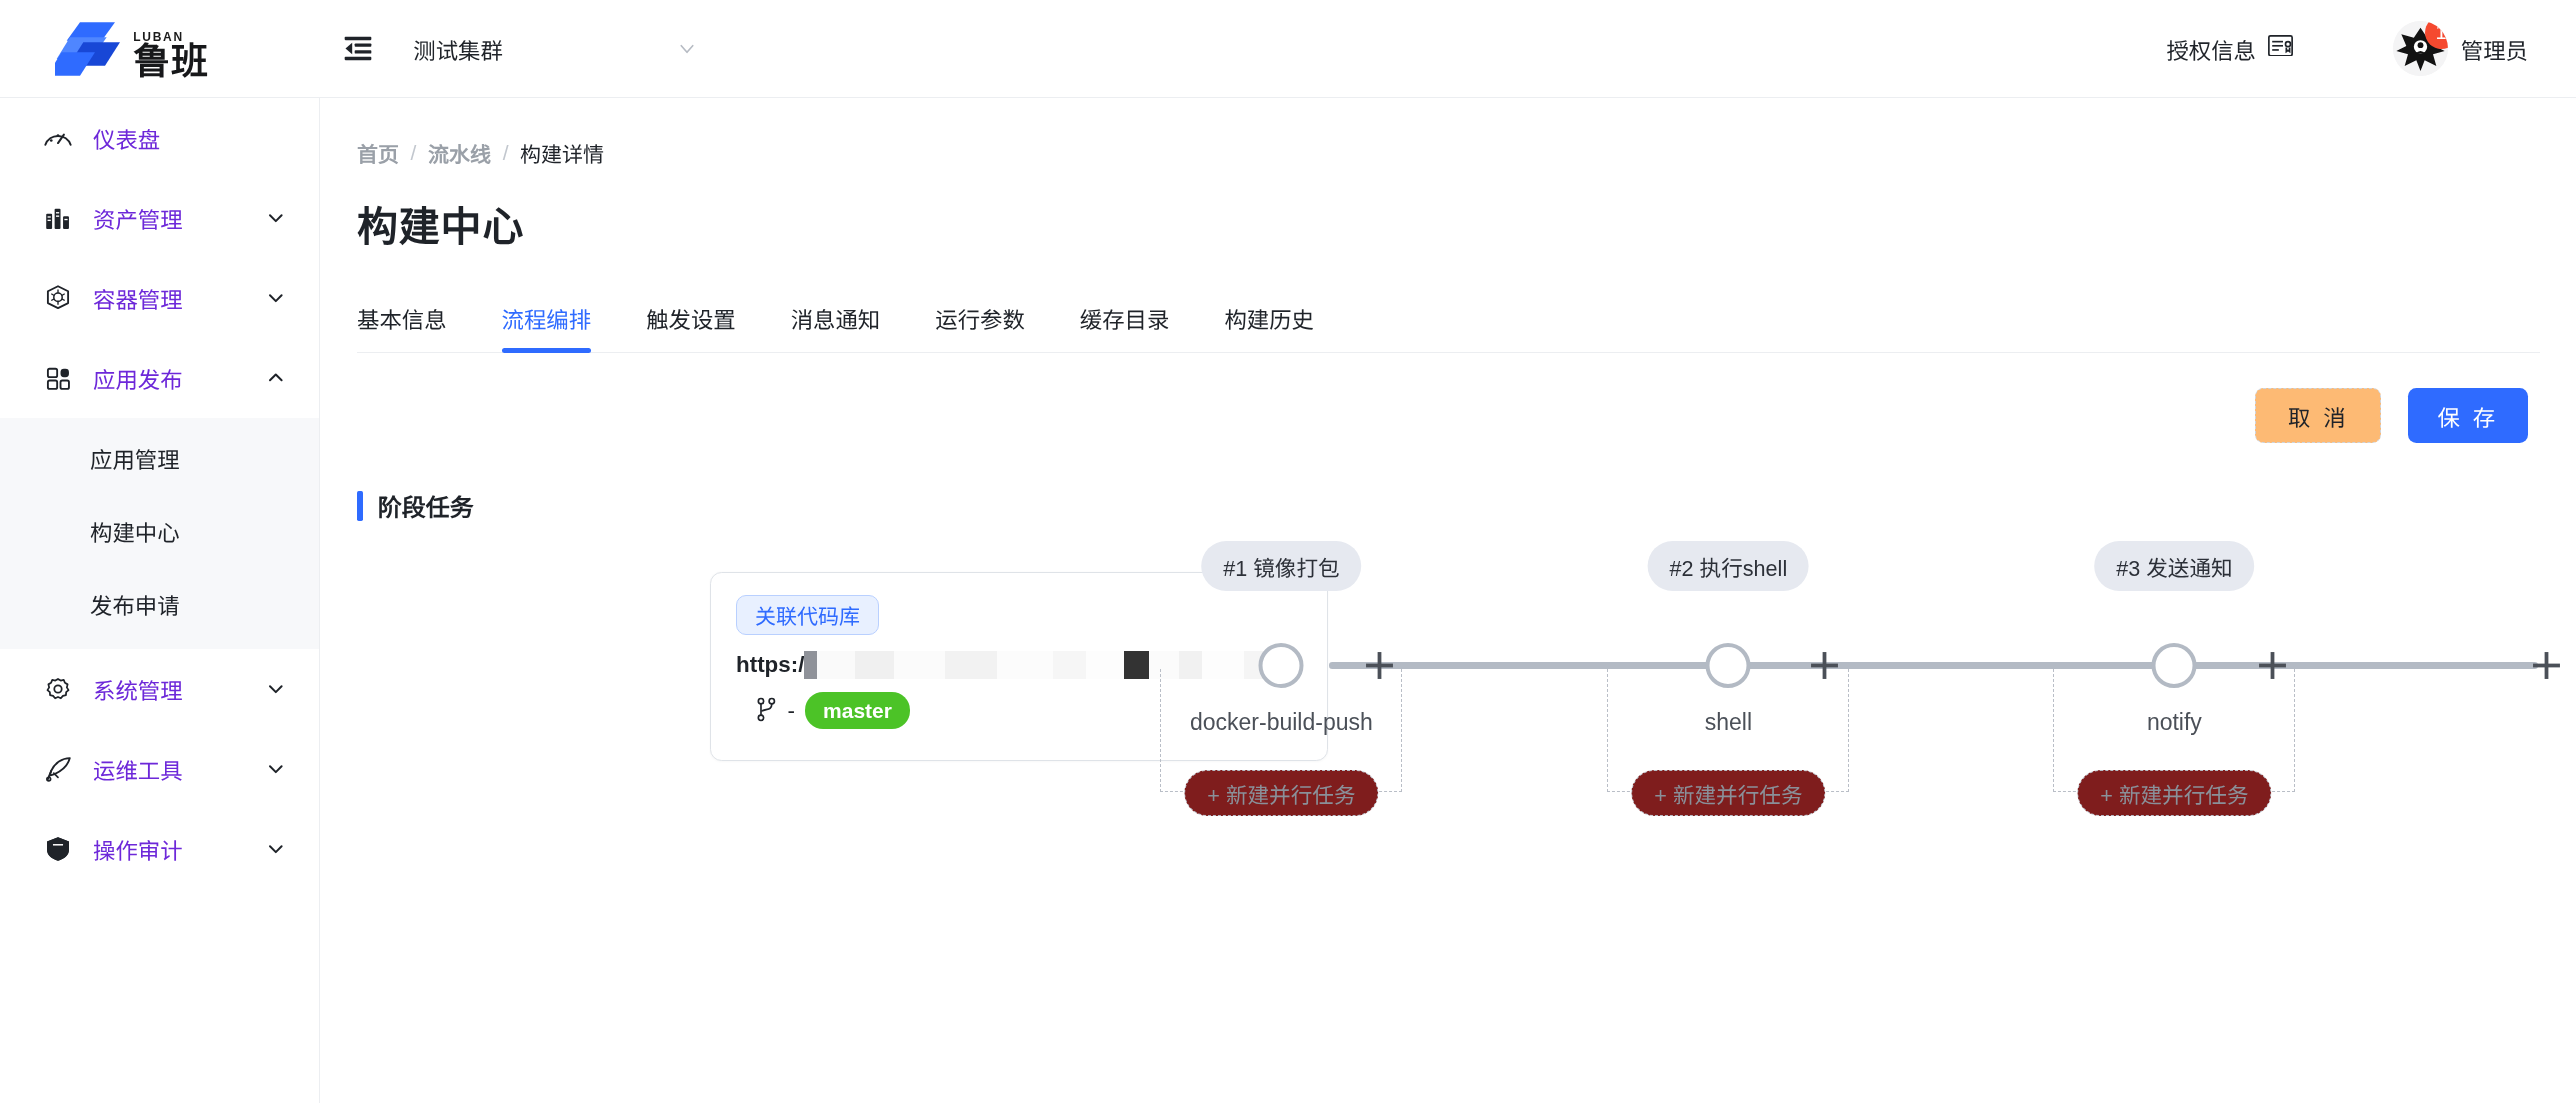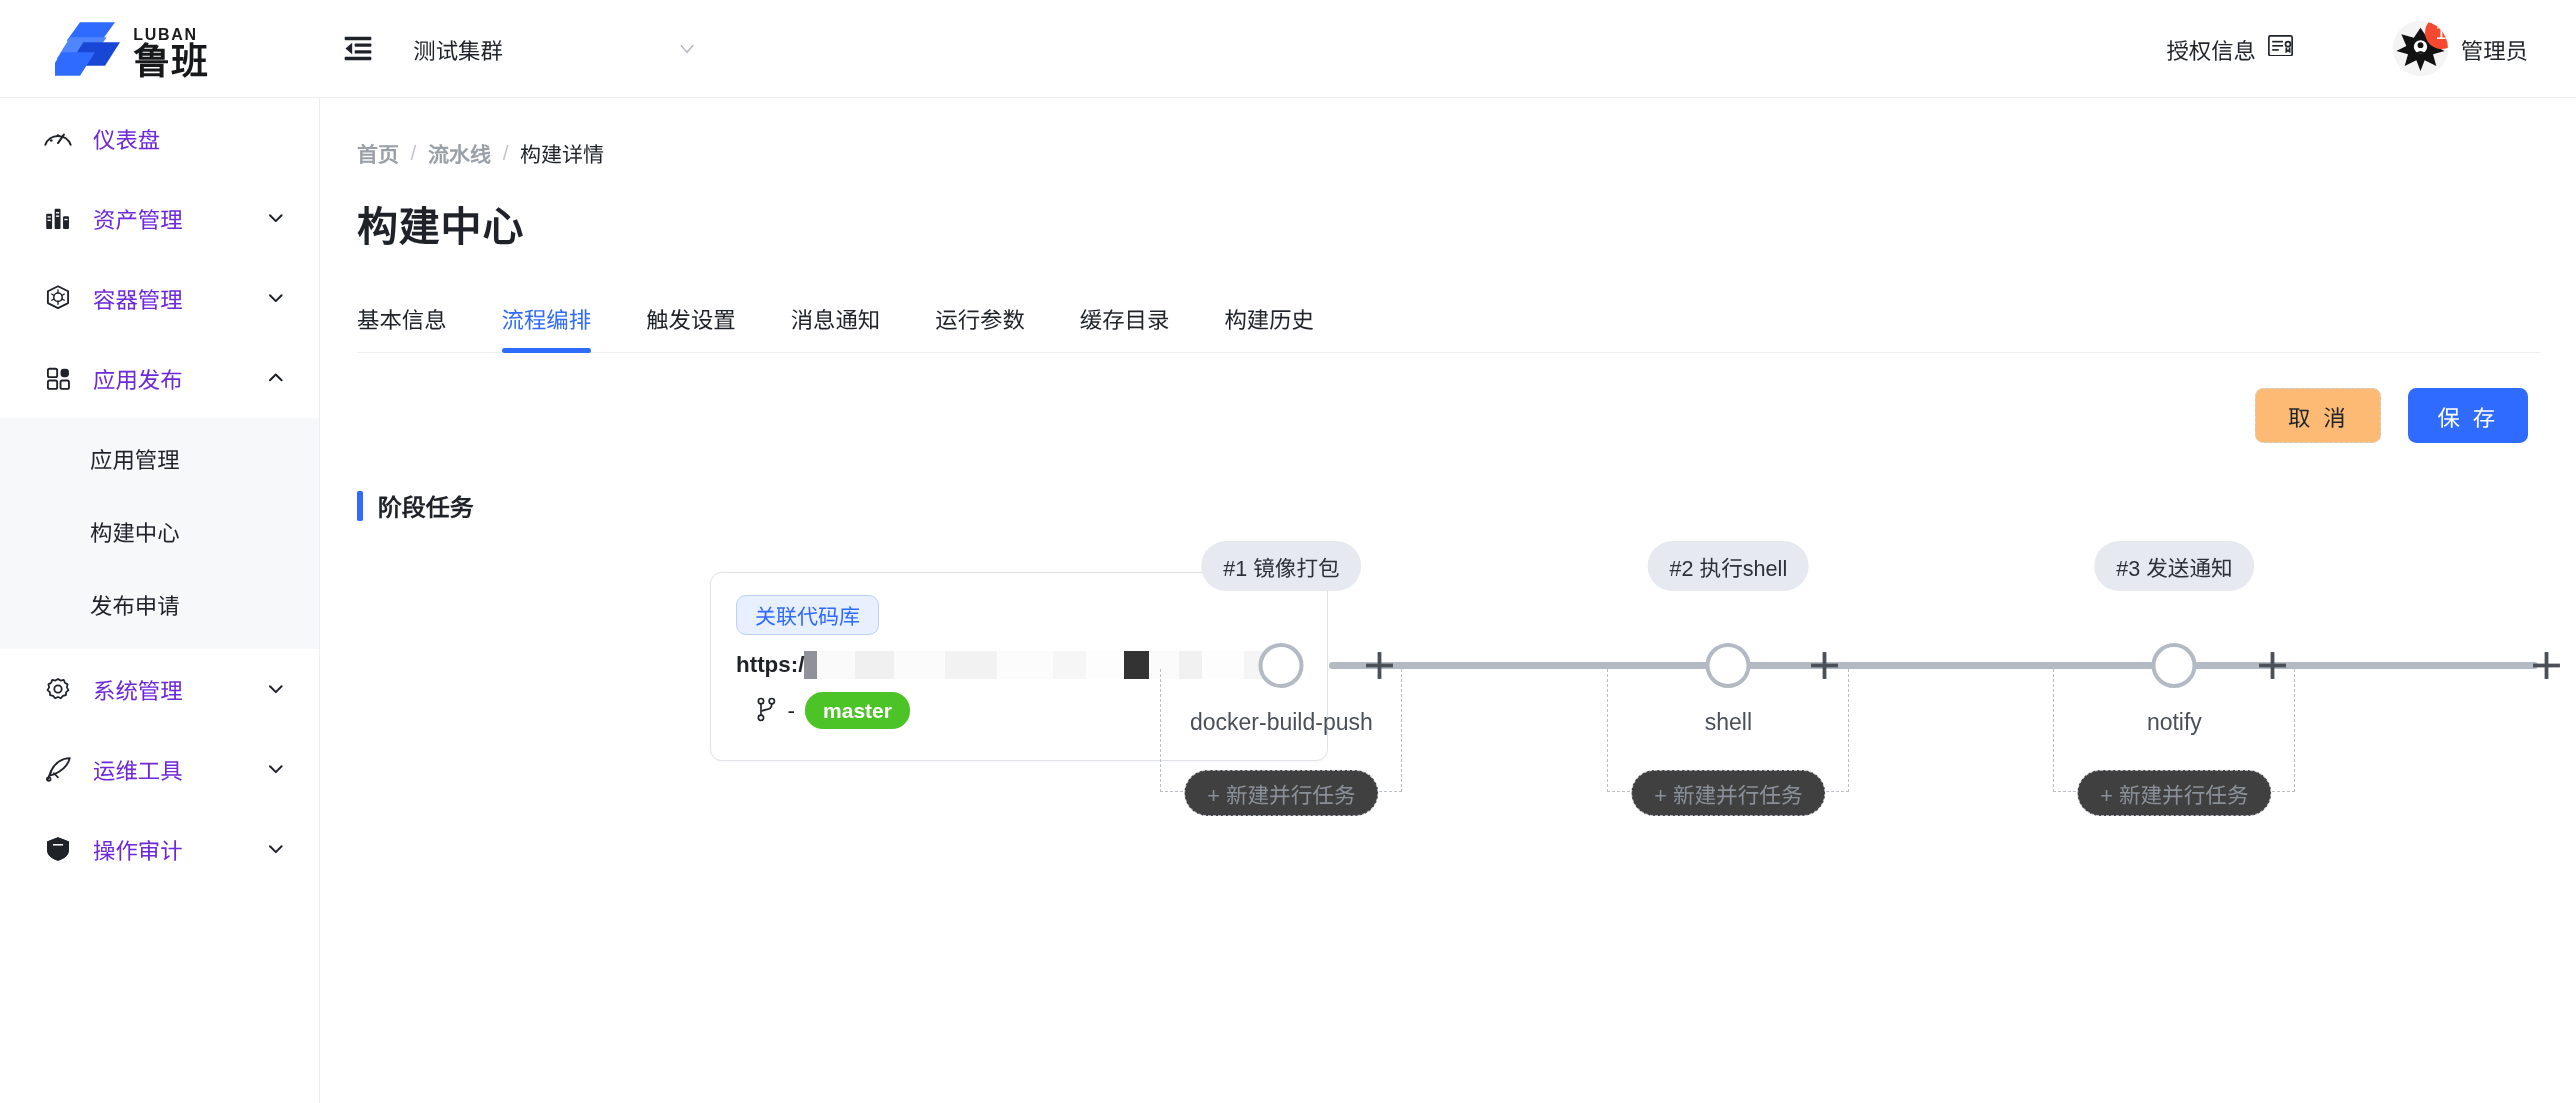--- a/index.html
+++ b/index.html
@@ -14,21 +14,21 @@
   
   .topbar{
     position:absolute;top:0;left:0;width:2576px;height:98px;
     background:#ffffff;border-bottom:0.8px solid #eceef1;
     display:flex;align-items:center;z-index:10;
   }
   .brand{width:320px;height:100%;display:flex;align-items:center;padding-left:55px;}
   .logo-wrap{display:flex;align-items:flex-end;gap:3.3px;}
   .logo-mark{width:80px;height:60px;position:relative;}
   .logo-text{display:flex;flex-direction:column;justify-content:flex-end;margin-left:-5px;}
-  .logo-en{font-size:16px;letter-spacing:1.7px;color:#1b1b1b;font-weight:700;line-height:1;margin-bottom:2.5px;}
+  .logo-en{font-size:12px;letter-spacing:1.7px;color:#1b1b1b;font-weight:700;line-height:1;margin-bottom:2.5px;}
   .logo-cn{font-size:37px;font-weight:800;color:#17181a;line-height:0.9;letter-spacing:0.8px;}
   .fold-btn{
     margin-left:15px;width:45px;height:45px;display:flex;align-items:center;
     justify-content:center;cursor:pointer;border-radius:5px;
   }
 
   .cluster-select{
     margin-left:30px;width:299px;height:50px;display:flex;align-items:center;
     justify-content:space-between;padding:0 13.3px 0 3.3px;cursor:pointer;
   }
@@ -189,21 +189,21 @@
     font-size:23px;color:#4b5058;white-space:nowrap;cursor:pointer;
   }
   .dashbox{
     position:absolute;top:126px;left:50%;transform:translateX(-50%);
     width:242px;height:123px;border:0.8px dashed #b9bec7;border-top:none;
     border-bottom:0.8px dashed #b9bec7;
   }
   .add-parallel{
     position:absolute;top:227px;left:50%;transform:translateX(-50%);
     height:46px;padding:0 21.6px;border-radius:23px;border:0.8px dashed #b9bec7;
-    background:#404040;color:#8a9099;font-size:21.6px;display:flex;align-items:center;
+    background:#7f1d1d;color:#8a9099;font-size:21.6px;display:flex;align-items:center;
     gap:6.6px;white-space:nowrap;cursor:pointer;z-index:3;
   }
 </style>
 </head>
 <body>
 
 <div class="app">
 
   <div class="topbar">
 

